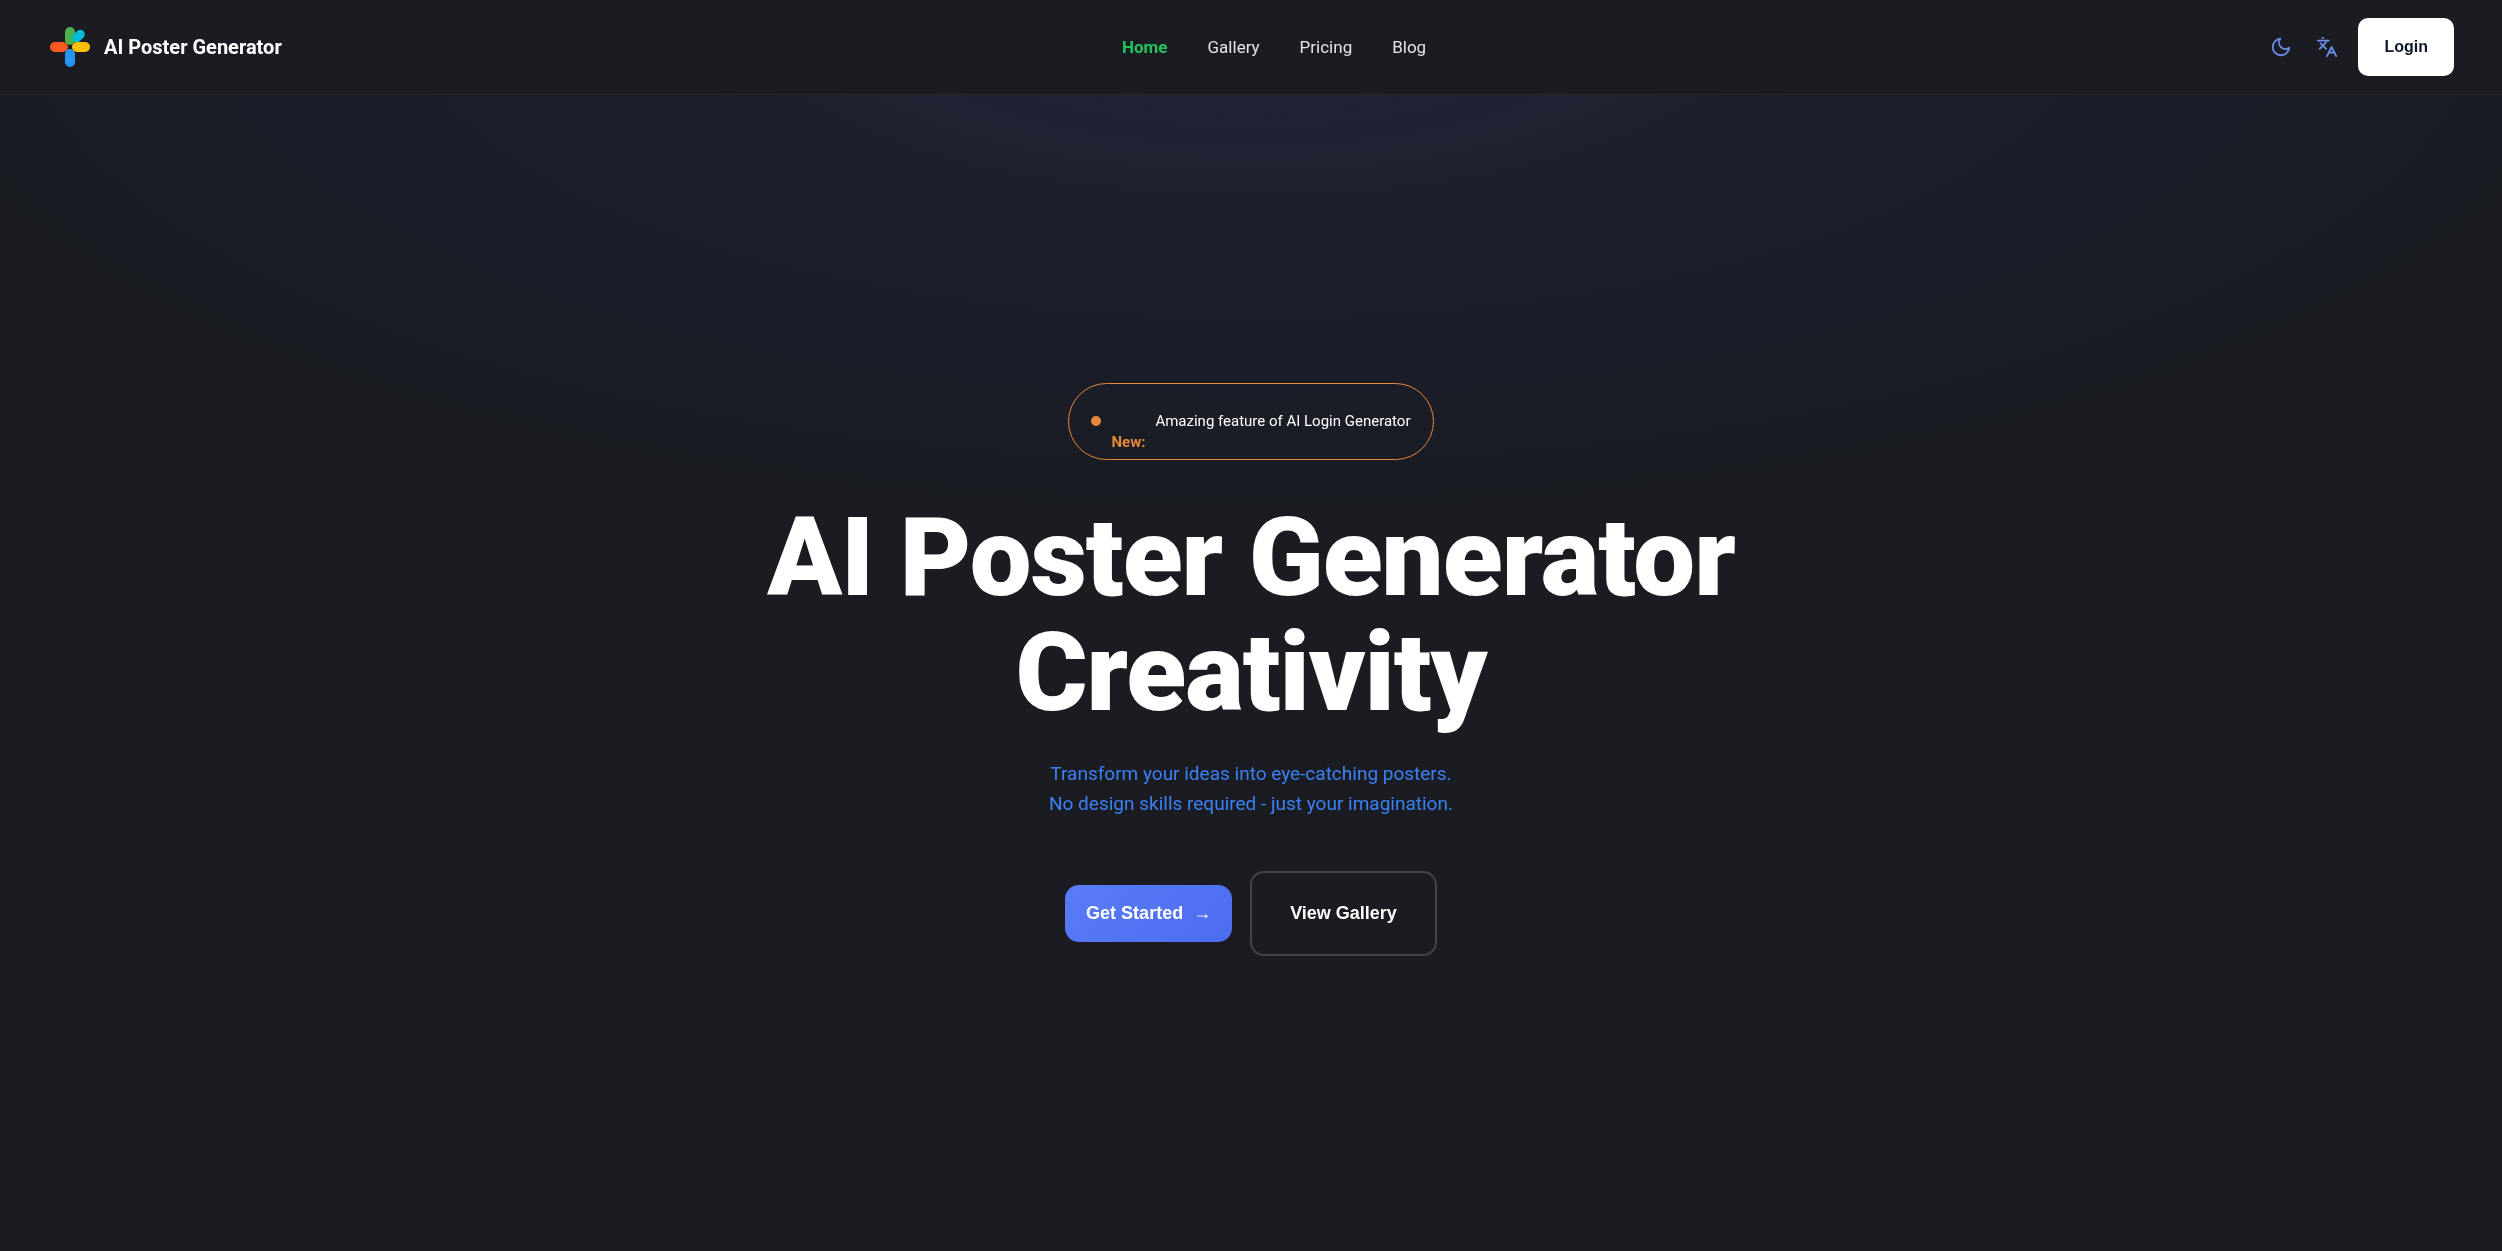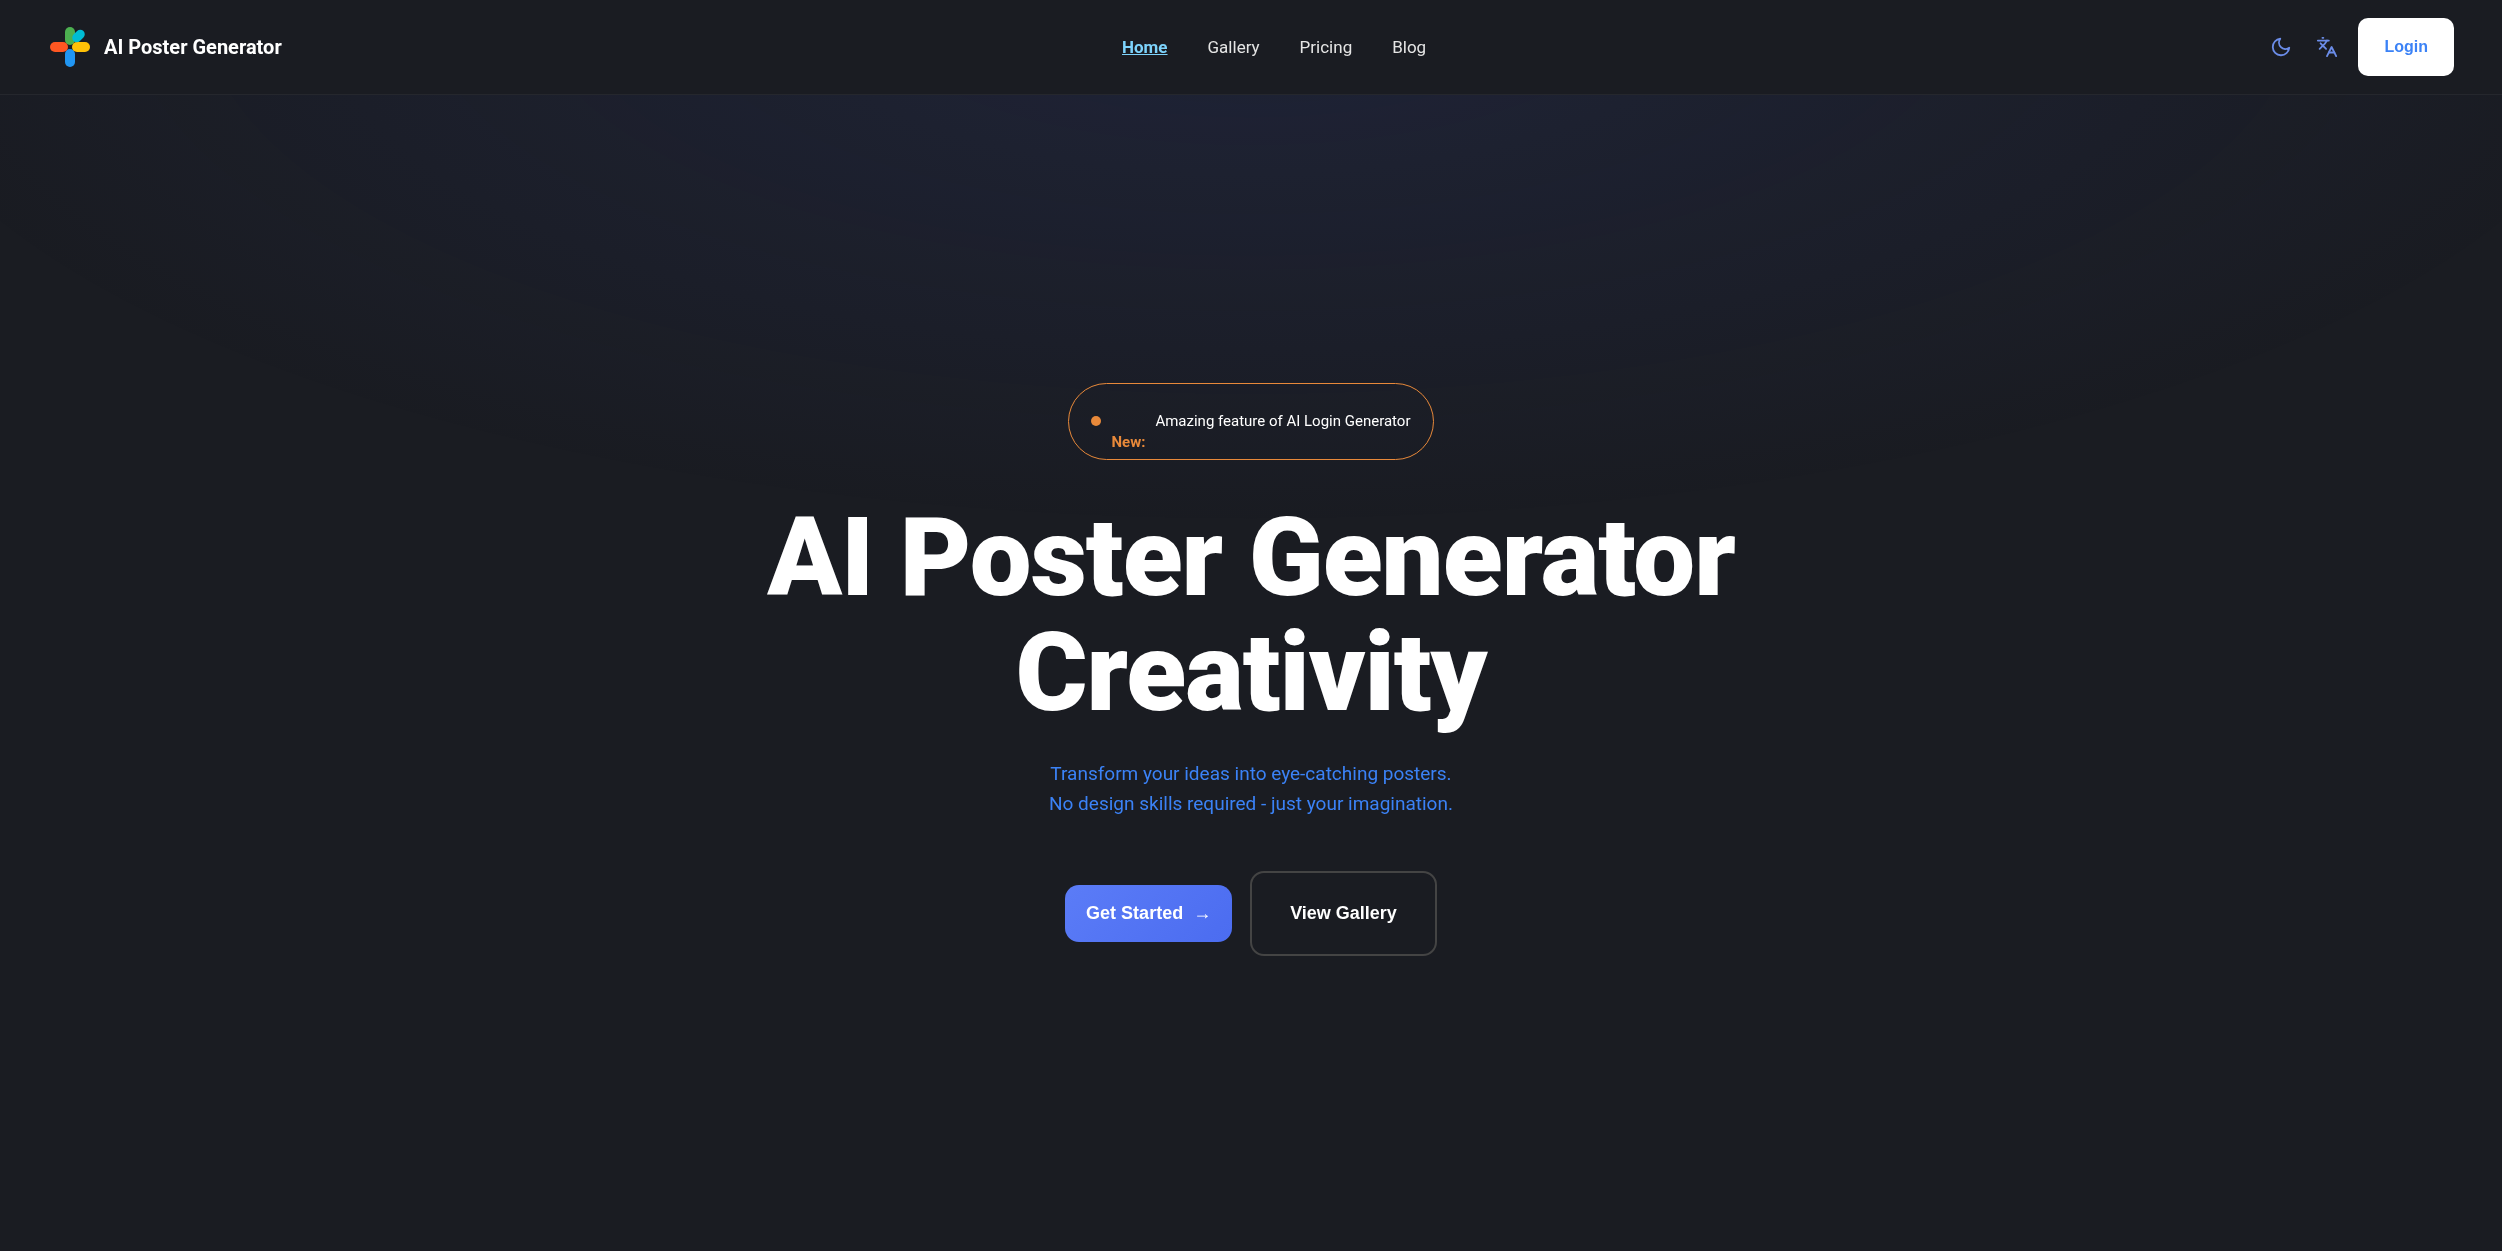--- a/index.html
+++ b/index.html
@@ -54,22 +54,21 @@
     .nav-links li a {
       text-decoration: none;
       font-size: 17px;
       font-weight: 400;
       color: #e5e5e5;
       transition: color 0.2s;
     }
 
     .nav-links li a.active {
       font-weight: 700;
-      color: #7dd3fc;
-      text-decoration: underline;
+      color: #22c55e;
     }
 
     .nav-actions {
       display: flex;
       align-items: center;
       gap: 16px;
     }
 
     .icon-btn {
       background: none;
@@ -79,21 +78,21 @@
       font-size: 22px;
       display: flex;
       align-items: center;
       justify-content: center;
       padding: 4px;
       transition: color 0.2s;
     }
 
     .login-btn {
       background-color: #ffffff;
-      color: #3b82f6;
+      color: #0f172a;
       border: none;
       border-radius: 10px;
       padding: 20px 26px;
       font-size: 16px;
       font-weight: 600;
       cursor: pointer;
       transition: background 0.2s;
     }
 
     

